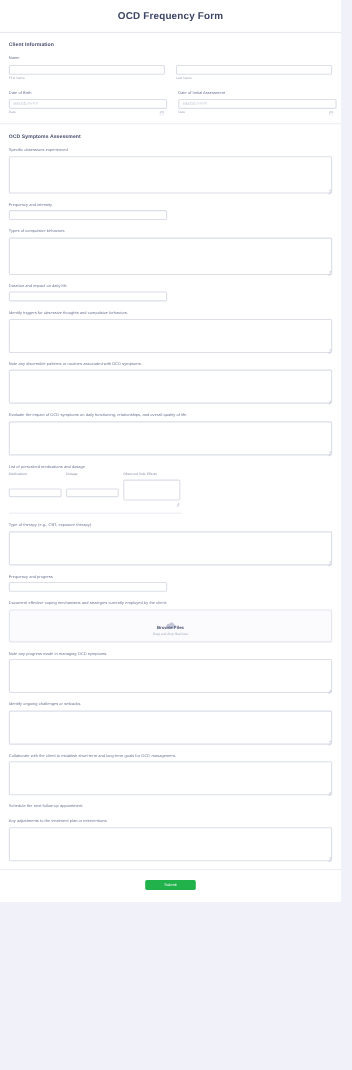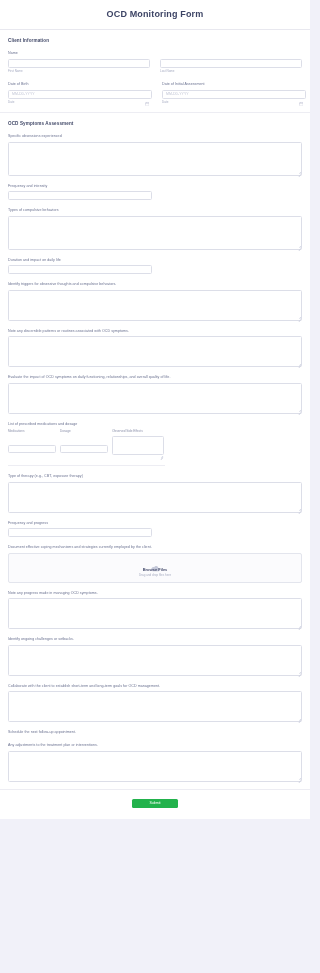--- a/index.html
+++ b/index.html
@@ -220,21 +220,21 @@
 
   .footer-spacer { height: 48px; background: #f1f1f9; }
 </style>
 </head>
 <body>
 
 <div class="page">
   <div class="form-card">
 
     <div class="form-header">
-      <div class="form-title">OCD Monitoring Form</div>
+      <div class="form-title">OCD Frequency Form</div>
     </div>
 
     <div class="section">
       <div class="section-heading">Client Information</div>
 
       <div class="field">
         <div class="field-label">Name</div>
         <div class="row2">
           <div class="col">
             <input class="input-box" type="text" value="" style="">

